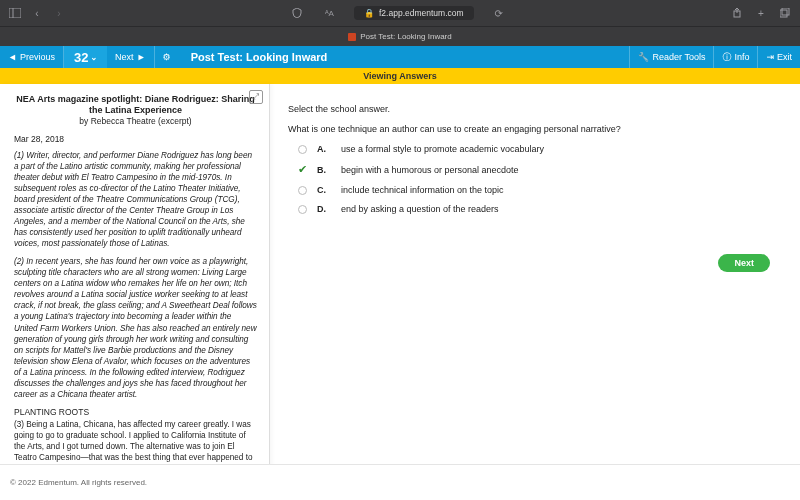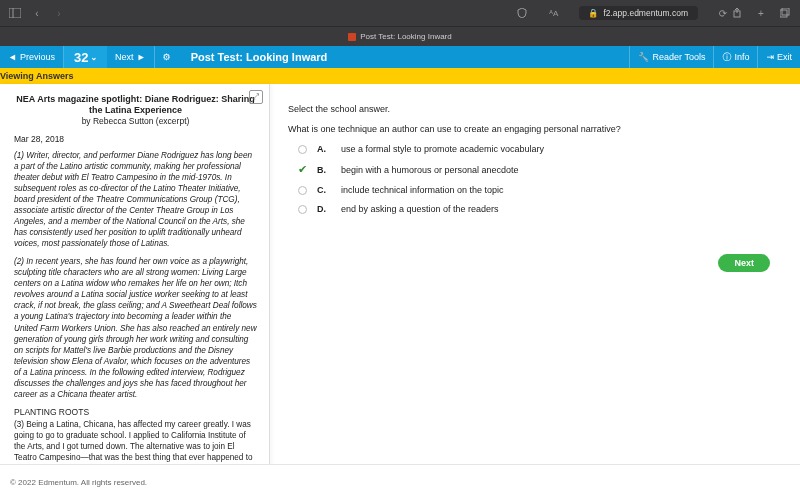--- a/index.html
+++ b/index.html
@@ -1,32 +1,32 @@
 <!DOCTYPE html>
 <html><head>
 <meta charset="utf-8">
 <style>
 *{box-sizing:border-box;margin:0;padding:0;font-family:-apple-system,BlinkMacSystemFont,"Segoe UI",Arial,sans-serif}
 body{background:#f5f5f7;width:800px;height:500px;overflow:hidden;font-size:9px;color:#222}
 .browser-chrome{background:#3a3a3c;height:26px;display:flex;align-items:center;padding:0 8px;color:#bfbfc3}
 .bc-left{display:flex;align-items:center;gap:8px}
 .bc-btn{width:14px;height:14px;display:flex;align-items:center;justify-content:center;color:#9a9aa0;font-size:10px}
-.bc-center{flex:1;display:flex;align-items:center;justify-content:flex-end;gap:18px}
+.bc-center{flex:1;display:flex;align-items:center;justify-content:center;gap:18px}
 .url-pill{background:#2c2c2e;border-radius:4px;padding:2px 10px;color:#ddd;font-size:8.5px;display:flex;align-items:center;gap:4px}
 .bc-right{display:flex;align-items:center;gap:10px}
 .tabbar{background:#3a3a3c;height:20px;display:flex;align-items:center;justify-content:center;color:#ccc;font-size:8px;border-top:1px solid #2a2a2c}
 .tab{display:flex;align-items:center;gap:4px}
 .tab-icon{width:8px;height:8px;background:#cc4422;border-radius:1px}
 .toolbar{background:#0d97d5;height:22px;display:flex;align-items:center;color:#fff;font-size:9px}
 .tb-left{display:flex;align-items:center;height:100%}
 .tb-btn{padding:0 8px;height:100%;display:flex;align-items:center;gap:3px;border-right:1px solid rgba(255,255,255,.25);cursor:pointer}
 .tb-score{background:#1aa5e0;padding:0 10px;font-size:13px;font-weight:600;height:100%;display:flex;align-items:center}
 .tb-title{padding-left:12px;font-size:11px;font-weight:600}
 .tb-right{margin-left:auto;display:flex;height:100%}
-.banner{background:#ffcc00;color:#333;font-size:9px;font-weight:600;padding:3px 0}
+.banner{background:#ffcc00;color:#333;text-align:center;font-size:9px;font-weight:600;padding:3px 0}
 .content{display:flex;height:402px;background:#fff}
 .passage{width:270px;border-right:1px solid #ddd;padding:10px 12px 10px 14px;overflow:hidden;position:relative;background:#fff;box-shadow:2px 0 4px rgba(0,0,0,.04)}
 .expand{position:absolute;top:6px;right:6px;width:14px;height:14px;border:1px solid #999;border-radius:2px;font-size:8px;display:flex;align-items:center;justify-content:center;color:#666;cursor:pointer}
 .p-title{font-weight:700;text-align:center;font-size:9px;margin-bottom:0;line-height:1.2}
 .p-author{text-align:center;font-size:8.5px;margin-bottom:8px}
 .p-date{font-size:8.5px;margin-bottom:6px}
 .p-body{font-size:8.2px;line-height:1.35;font-style:italic;margin-bottom:7px}
 .p-head{font-size:8.5px;font-weight:400;margin-bottom:2px;font-style:normal}
 .p-body.norm{font-style:normal}
 .question{flex:1;padding:10px 18px;position:relative}
@@ -129,21 +129,21 @@
     </div>
   </div>
 </div>
 
 <div class="banner">Viewing Answers</div>
 
 <div class="content">
   <div class="passage">
     <div class="expand">⤢</div>
     <div class="p-title">NEA Arts magazine spotlight: Diane Rodriguez: Sharing the Latina Experience</div>
-    <div class="p-author">by Rebecca Sutton (excerpt)</div>
+    <div class="p-author">by Rebecca Theatre (excerpt)</div>
     <div class="p-date">Mar 28, 2018</div>
     <div class="p-body">(1) Writer, director, and performer Diane Rodriguez has long been a part of the Latino artistic community, making her professional theater debut with El Teatro Campesino in the mid-1970s. In subsequent roles as co-director of the Latino Theater Initiative, board president of the Theatre Communications Group (TCG), associate artistic director of the Center Theatre Group in Los Angeles, and a member of the National Council on the Arts, she has consistently used her position to uplift traditionally unheard voices, most passionately those of Latinas.</div>
     <div class="p-body">(2) In recent years, she has found her own voice as a playwright, sculpting title characters who are all strong women: Living Large centers on a Latina widow who remakes her life on her own; Itch revolves around a Latina social justice worker seeking to at least crack, if not break, the glass ceiling; and A Sweetheart Deal follows a young Latina's trajectory into becoming a leader within the United Farm Workers Union. She has also reached an entirely new generation of young girls through her work writing and consulting on scripts for Mattel's live Barbie productions and the Disney television show Elena of Avalor, which focuses on the adventures of a Latina princess. In the following edited interview, Rodriguez discusses the challenges and joys she has faced throughout her career as a Chicana theater artist.</div>
     <div class="p-head">PLANTING ROOTS</div>
     <div class="p-body norm">(3) Being a Latina, Chicana, has affected my career greatly. I was going to go to graduate school. I applied to California Institute of the Arts, and I got turned down. The alternative was to join El Teatro Campesino—that was the best thing that ever happened to me. It opened my eyes to possibility, but it also rooted me in home, and in where I came from. It rooted me in the fields that my parents worked in, in the canneries that my mother toiled in as we were growing up. I never forgot the roots that I came from as I was launched into the world. Even now, even when I'm not necessarily doing Latino-specific work, those roots keep me anchored.</div>
   </div>
 
   <div class="question">
     <div class="q-instr">Select the school answer.</div>
     <div class="q-text">What is one technique an author can use to create an engaging personal narrative?</div>

